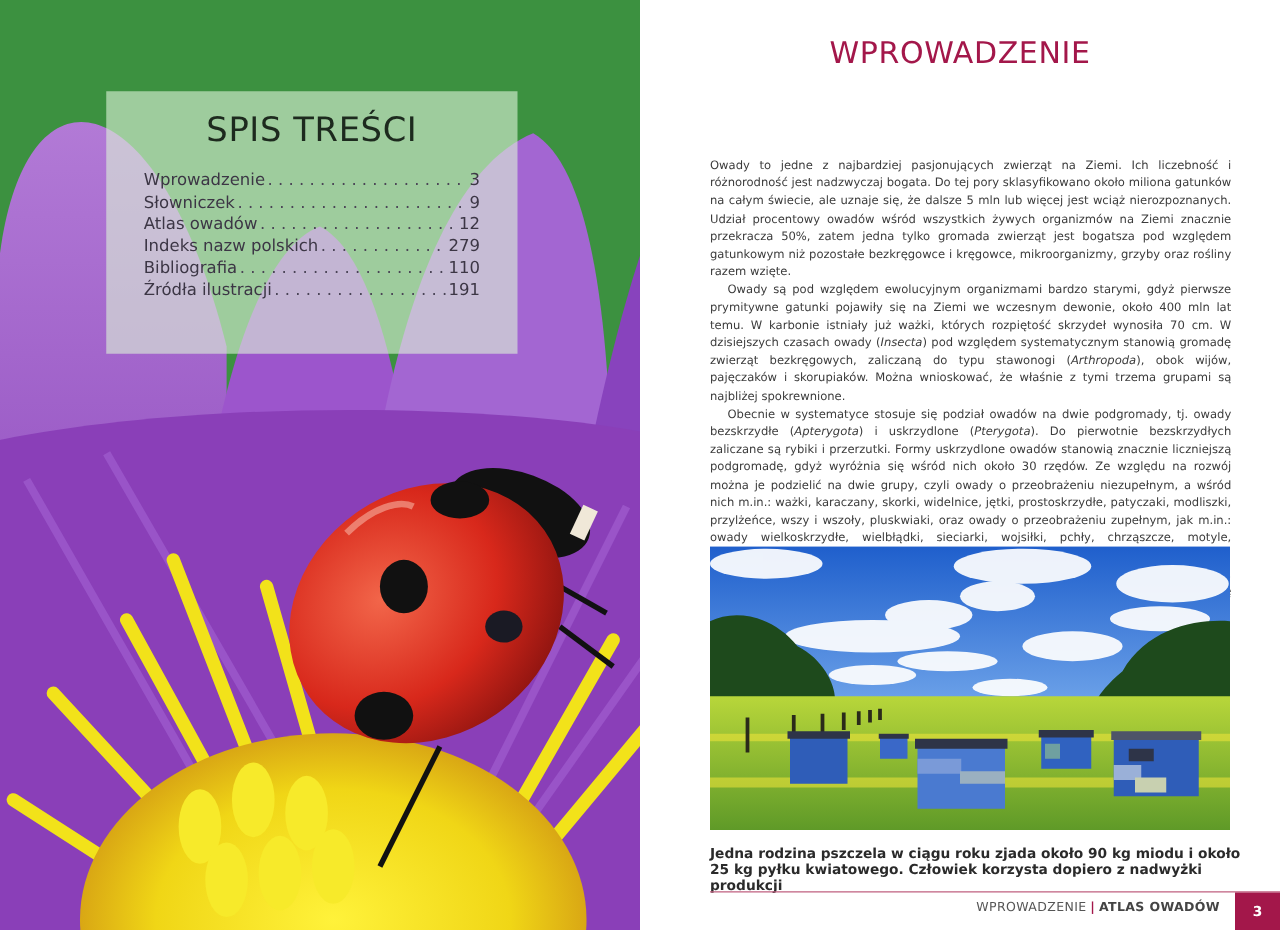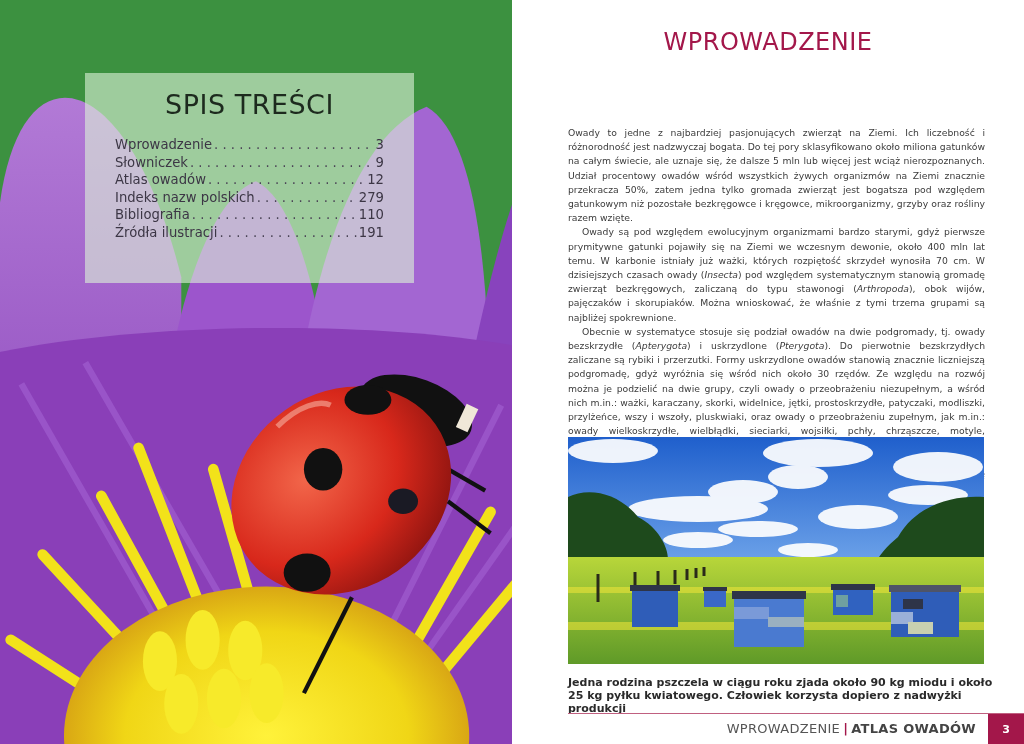--- a/index.html
+++ b/index.html
@@ -62,21 +62,21 @@
   }
   .caption {
     position: absolute; left: 56px; top: 676px; width: 430px;
     font-size: 11px; line-height: 13px; color: #2a2a2a; font-weight: bold;
     font-family: "DejaVu Sans", sans-serif;
   }
   .footer-rule {
     position: absolute; left: 56px; right: 0; top: 713px; height: 1px; background: #c06080;
   }
   .footer-text {
-    position: absolute; right: 48px; top: 721px; font-size: 13px; color: #555;
+    position: absolute; right: 48px; top: 721px; font-size: 10px; color: #555;
     letter-spacing: 0.3px; font-family: "DejaVu Sans", sans-serif;
   }
   .footer-sep { color: #a3174a; font-weight: bold; margin: 0 3px; }
   .footer-book { font-weight: bold; color: #444; }
   .page-number-box {
     position: absolute; right: 0; top: 714px; width: 36px; height: 30px;
     background: #a3174a; color: #fff; font-weight: bold; font-size: 11px;
     display: flex; align-items: center; justify-content: center;
   }
 </style>

